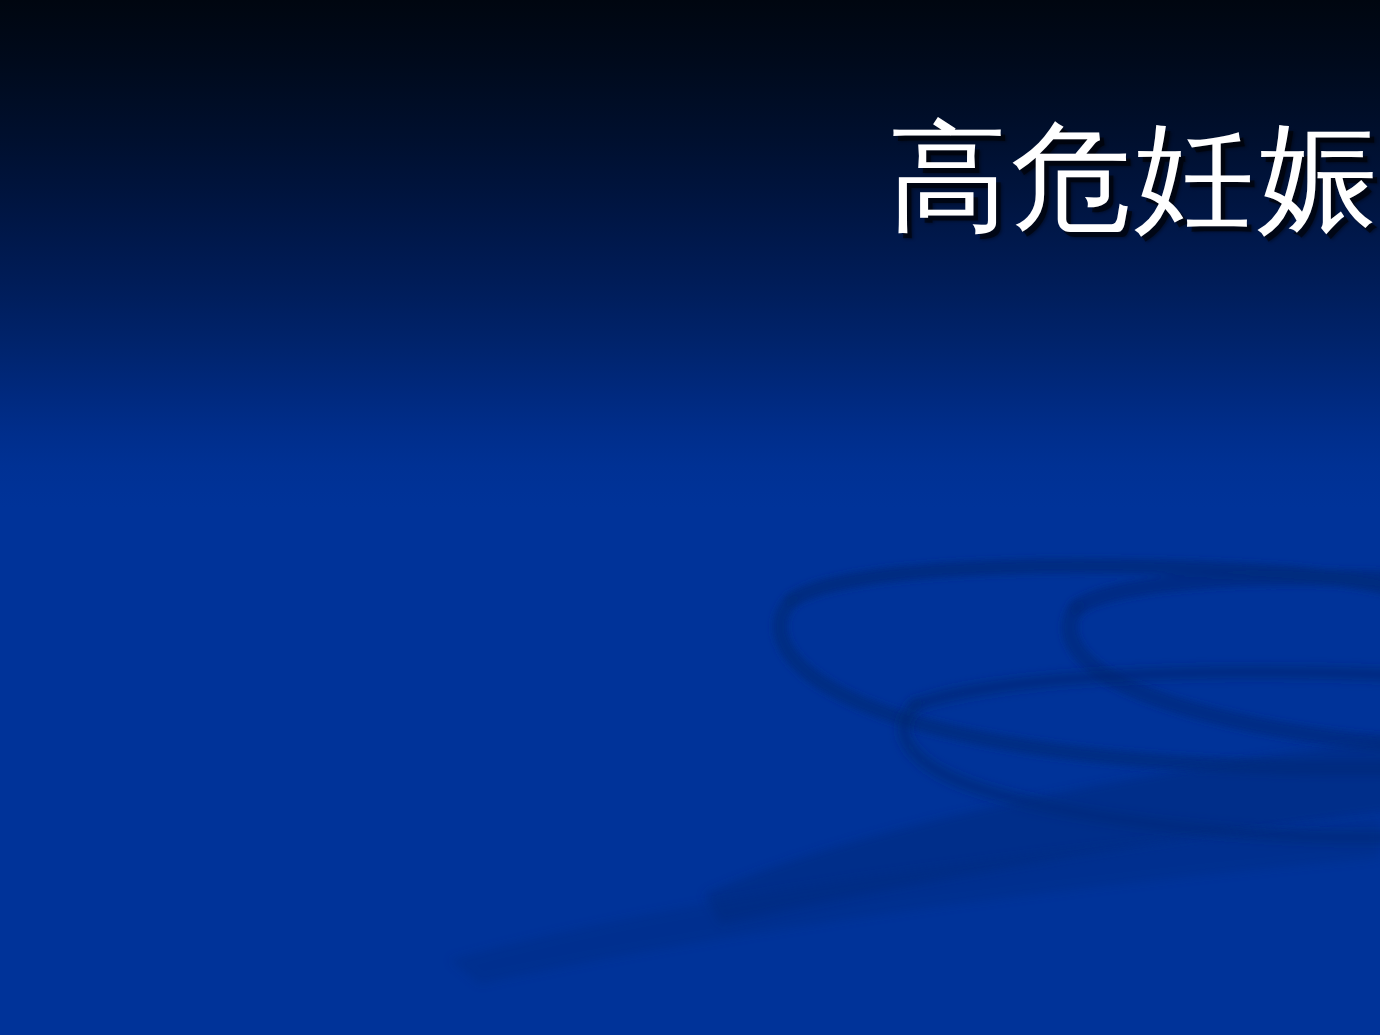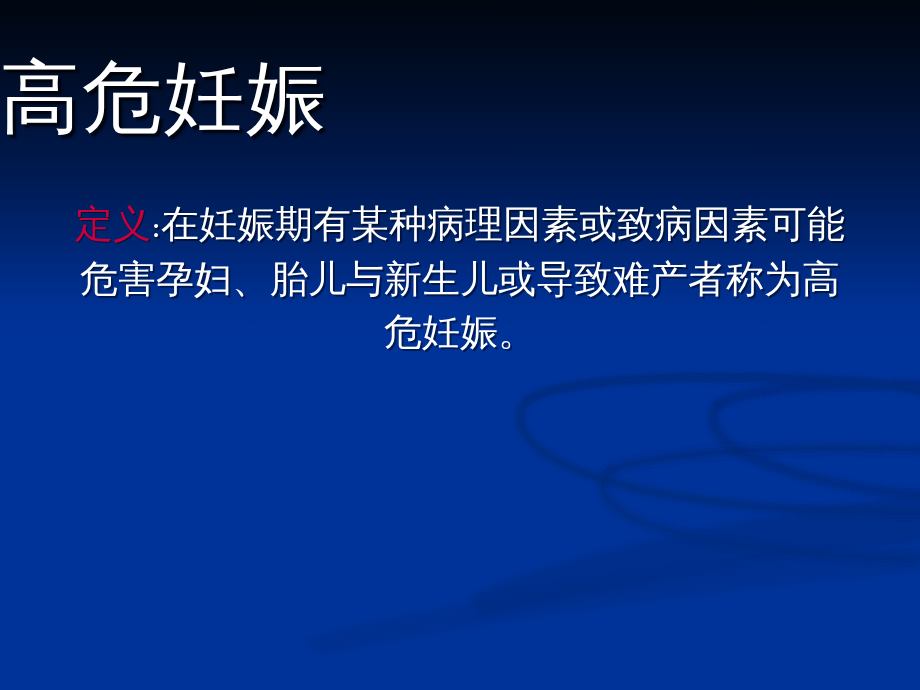--- a/index.html
+++ b/index.html
@@ -39,23 +39,23 @@
     position: absolute;
     left: 0; top: 0;
     width: 920px;
     height: 690px;
     pointer-events: none;
   }
 
   .title-block {
     position: absolute;
     left: 0;
-    top: 50px;
+    top: 71px;
     width: 920px;
-    text-align: left;
+    text-align: right;
   }
   .title-text {
     display: inline-block;
     color: #ffffff;
     font-size: 80px;
     line-height: 96px;
     letter-spacing: 2px;
     font-family: "DejaVu Serif", "Liberation Serif", serif;
     text-shadow: 3px 3px 0 rgba(0,0,0,0.55), 4px 4px 2px rgba(0,0,0,0.35);
     white-space: nowrap;
@@ -120,17 +120,14 @@
     </g>
     <g filter="url(#softblur2)" fill="#002a7e" opacity="0.35">
       <path d="M 300 640 C 430 604 640 570 920 546 L 920 572 C 650 596 450 628 320 656 Z"></path>
     </g>
   </svg>
 
   <div class="title-block">
     <span class="title-text">高危妊娠</span>
   </div>
 
-  <div class="body-block">
-    <div class="body-text"><span class="term-label">定义</span><span class="term-colon">:</span><span>在妊娠期有某种病理因素或致病因素可能危害孕妇、胎儿与新生儿或导致难产者称为高危妊娠。</span></div>
-  </div>
 
 </div>
 
 </body></html>

